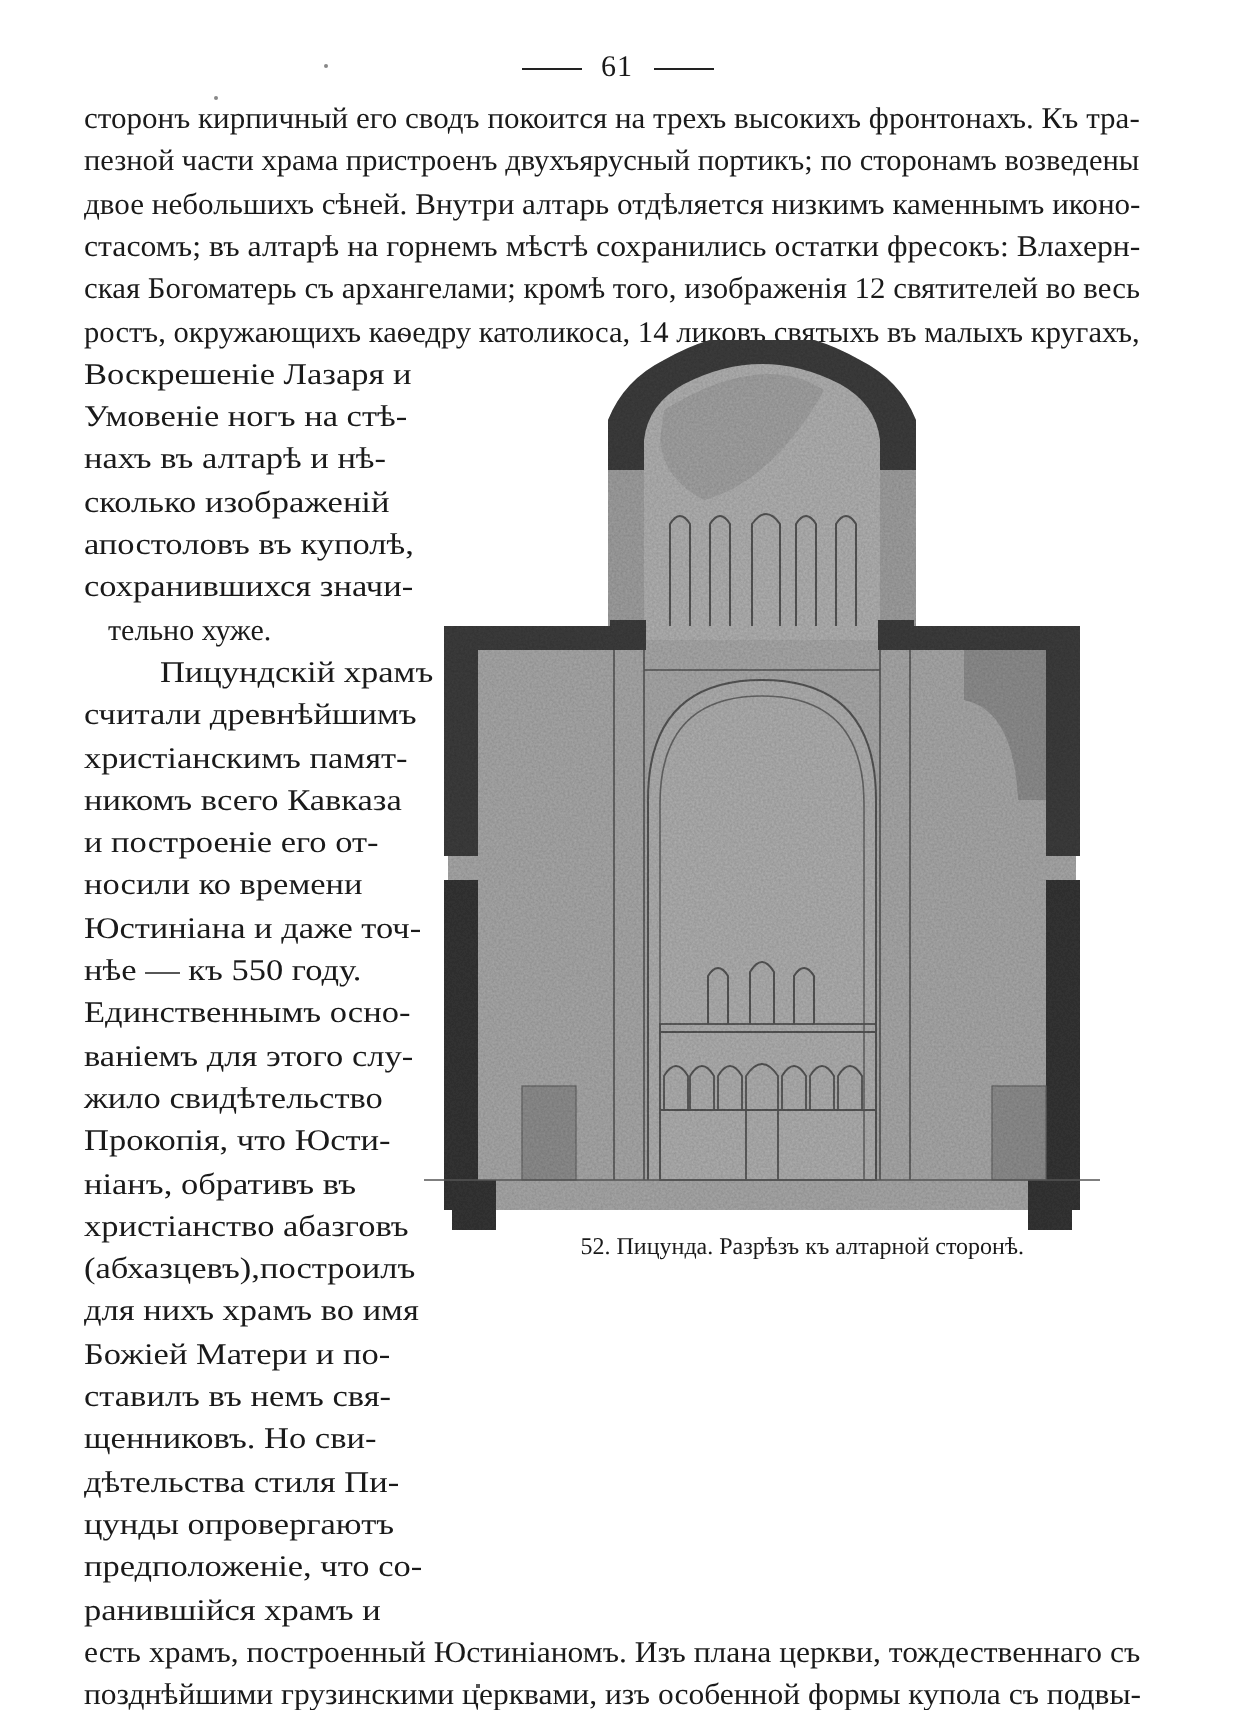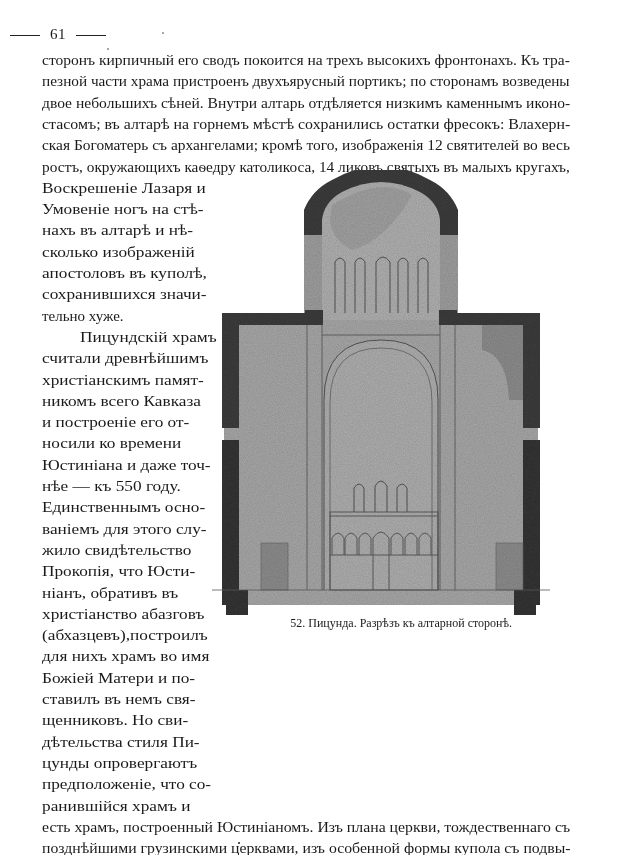--- a/index.html
+++ b/index.html
@@ -3,31 +3,31 @@
   <meta charset="utf-8">
   <style>
     html, body { margin: 0; padding: 0; background: #ffffff; }
     body {
       width: 617px; height: 855px; position: relative; overflow: hidden;
       font-family: "Liberation Serif", "DejaVu Serif", serif;
       color: #1a1a1a;
     }
     .page-number {
       position: absolute; top: 26px; left: 0; width: 617px;
-      font-size: 15px; letter-spacing: 0.5px;
+      text-align: center; font-size: 15px; letter-spacing: 0.5px;
     }
     .page-number .rule { display: inline-block; width: 30px; height: 1px; background: #222; vertical-align: middle; margin: 0 10px; }
     .line {
       position: absolute; left: 42px; width: 528px; height: 21px;
       font-size: 15px; line-height: 21px; white-space: nowrap;
       text-align: justify; text-align-last: justify;
       transform-origin: left center;
     }
     .line.narrow { width: 175px; }
-    .line.last { text-align-last: left; }
+    .line.last { text-align-last: left; margin-left: 12px; }
     .line.indent { padding-left: 33px; box-sizing: border-box; }
     .caption {
       position: absolute; top: 616px; left: 252px; width: 260px;
       font-size: 12px; text-align: right; white-space: nowrap;
     }
     .figure { position: absolute; left: 212px; top: 170px; width: 338px; height: 445px; }
     .footer-dot { position: absolute; left: 238px; top: 842px; width: 2px; height: 2px; background: #555; }
     .speck { position: absolute; width: 2px; height: 2px; background: #888; border-radius: 1px; }
   </style>
 </head>

